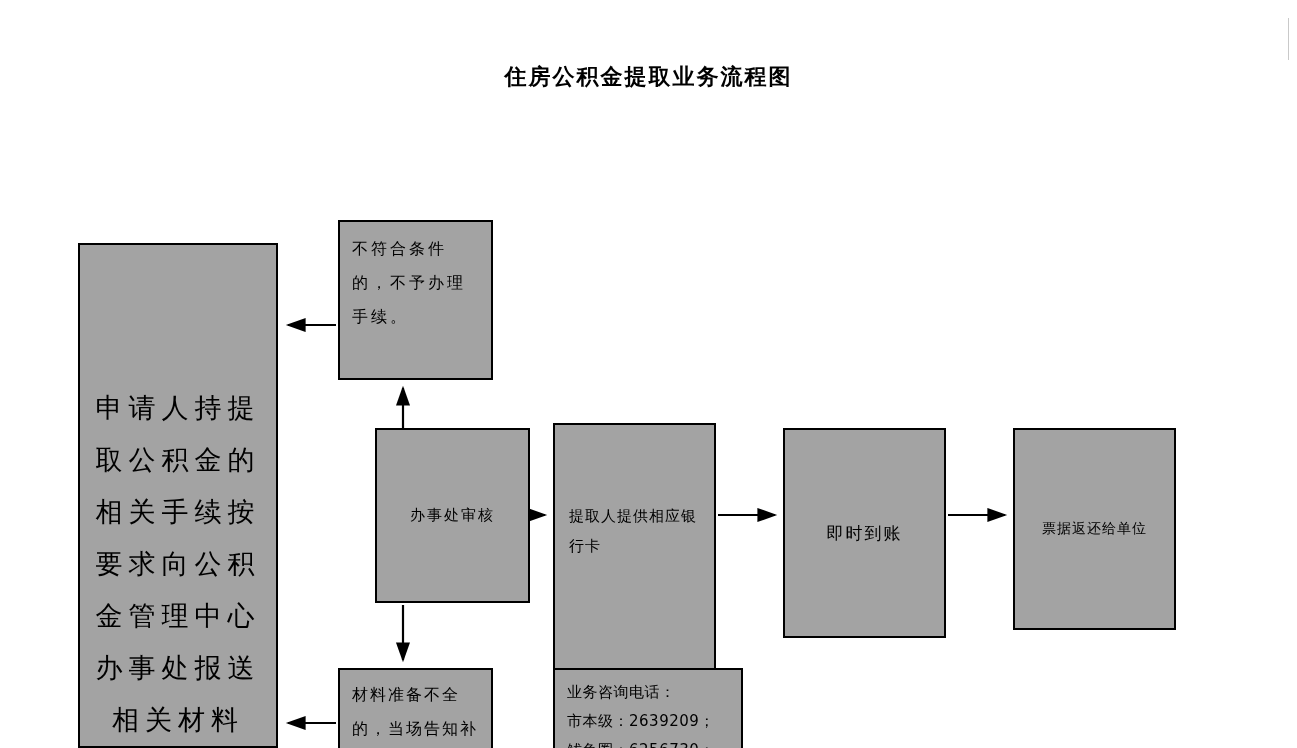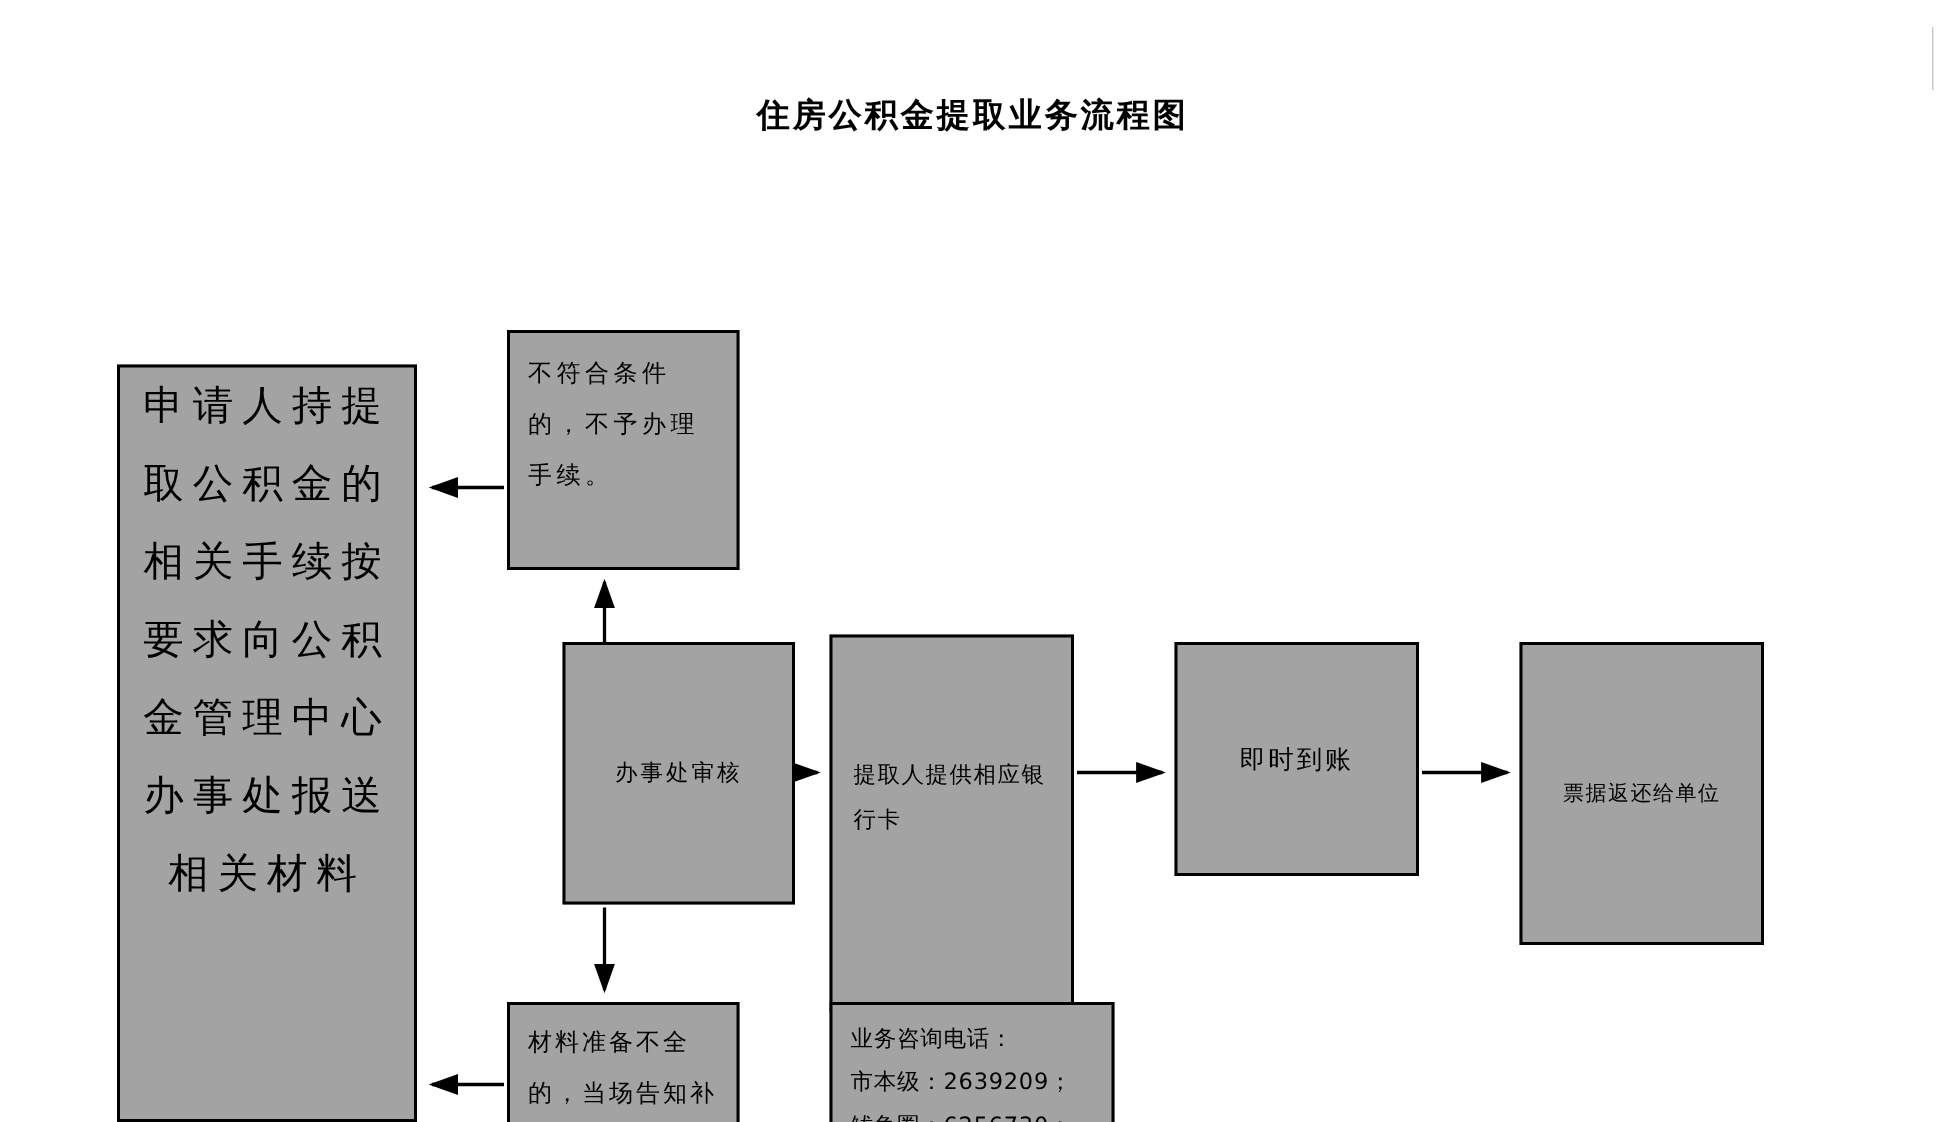--- a/index.html
+++ b/index.html
@@ -65,21 +65,21 @@
   
   .node-applicant {
     left: 78px;
     top: 243px;
     width: 200px;
     height: 505px;
     font-size: 27px;
     line-height: 52px;
     letter-spacing: 6px;
     padding: 0 6px;
-    align-items: flex-start;
+    align-items: flex-end;
   }
   .node-applicant .txt {
     display: block;
     width: 100%;
   }
 
   .node-reject {
     left: 338px;
     top: 220px;
     width: 155px;
@@ -118,21 +118,21 @@
   }
   .node-bankcard .txt {
     position: relative;
     top: -18px;
   }
 
   .node-arrival {
     left: 783px;
     top: 428px;
     width: 163px;
-    height: 156px;
+    height: 210px;
     font-size: 17px;
     letter-spacing: 2px;
   }
 
   .node-receipt {
     left: 1013px;
     top: 428px;
     width: 163px;
     height: 202px;
     font-size: 14px;

